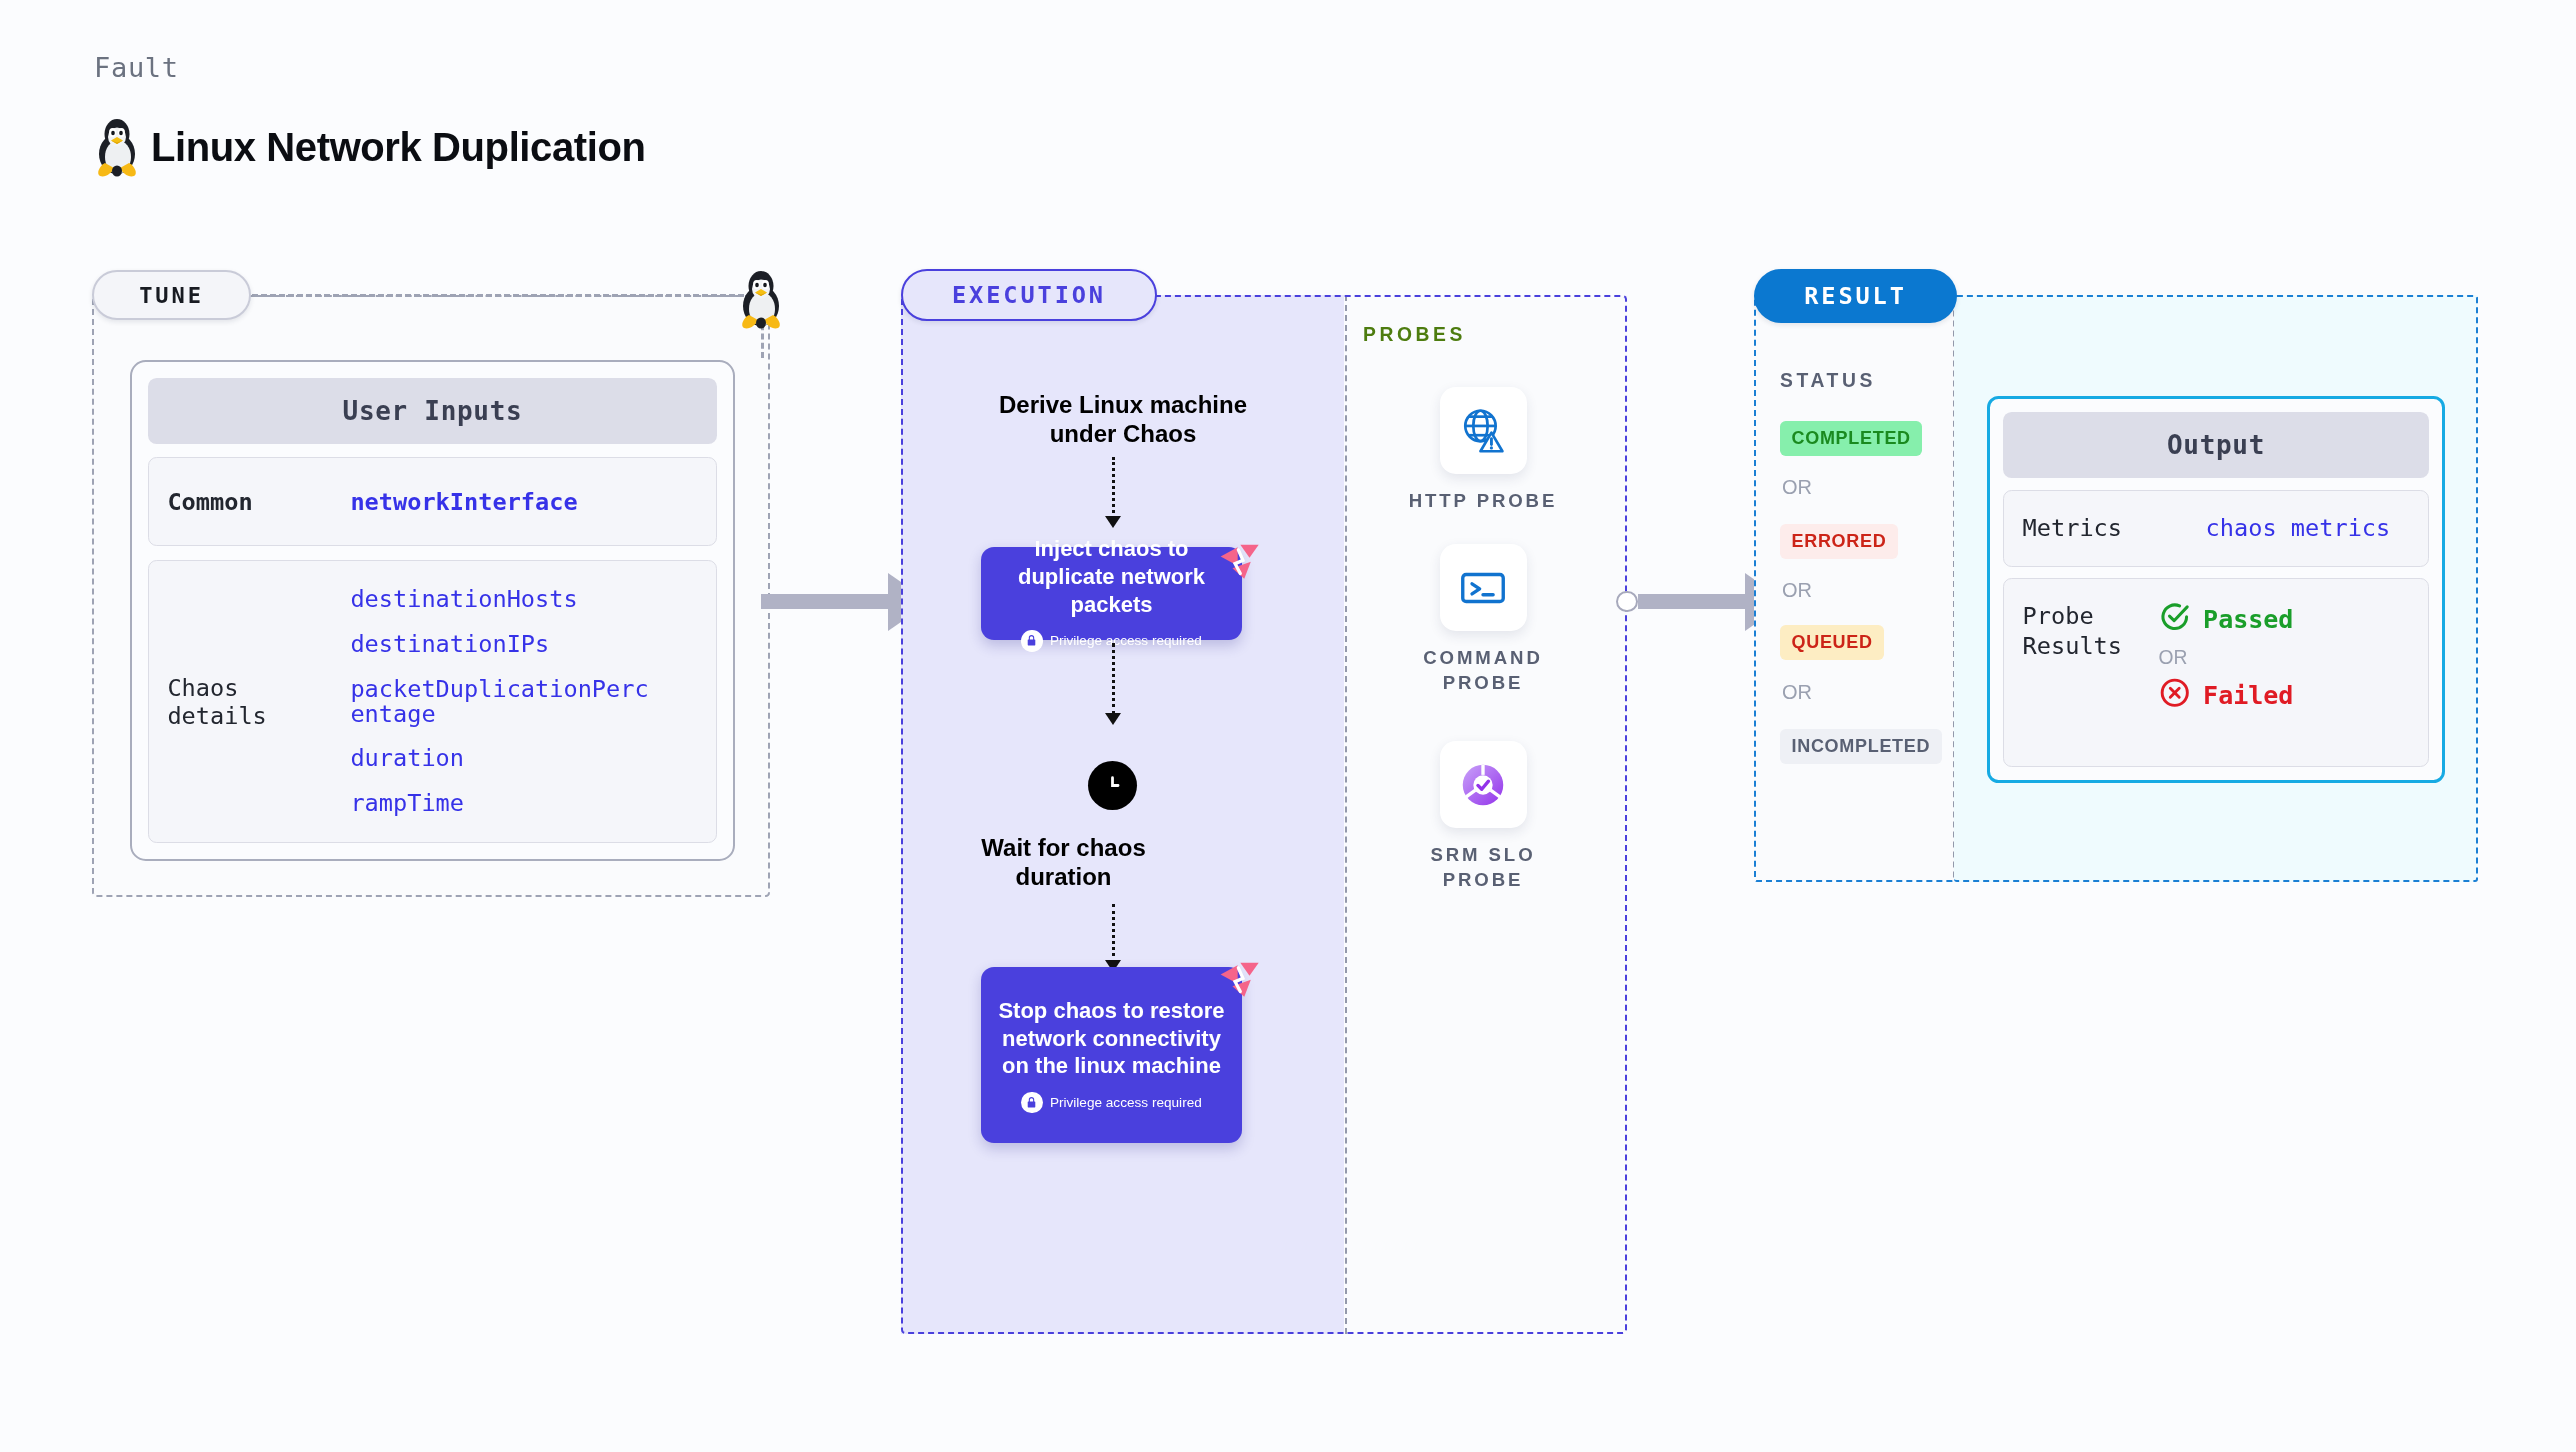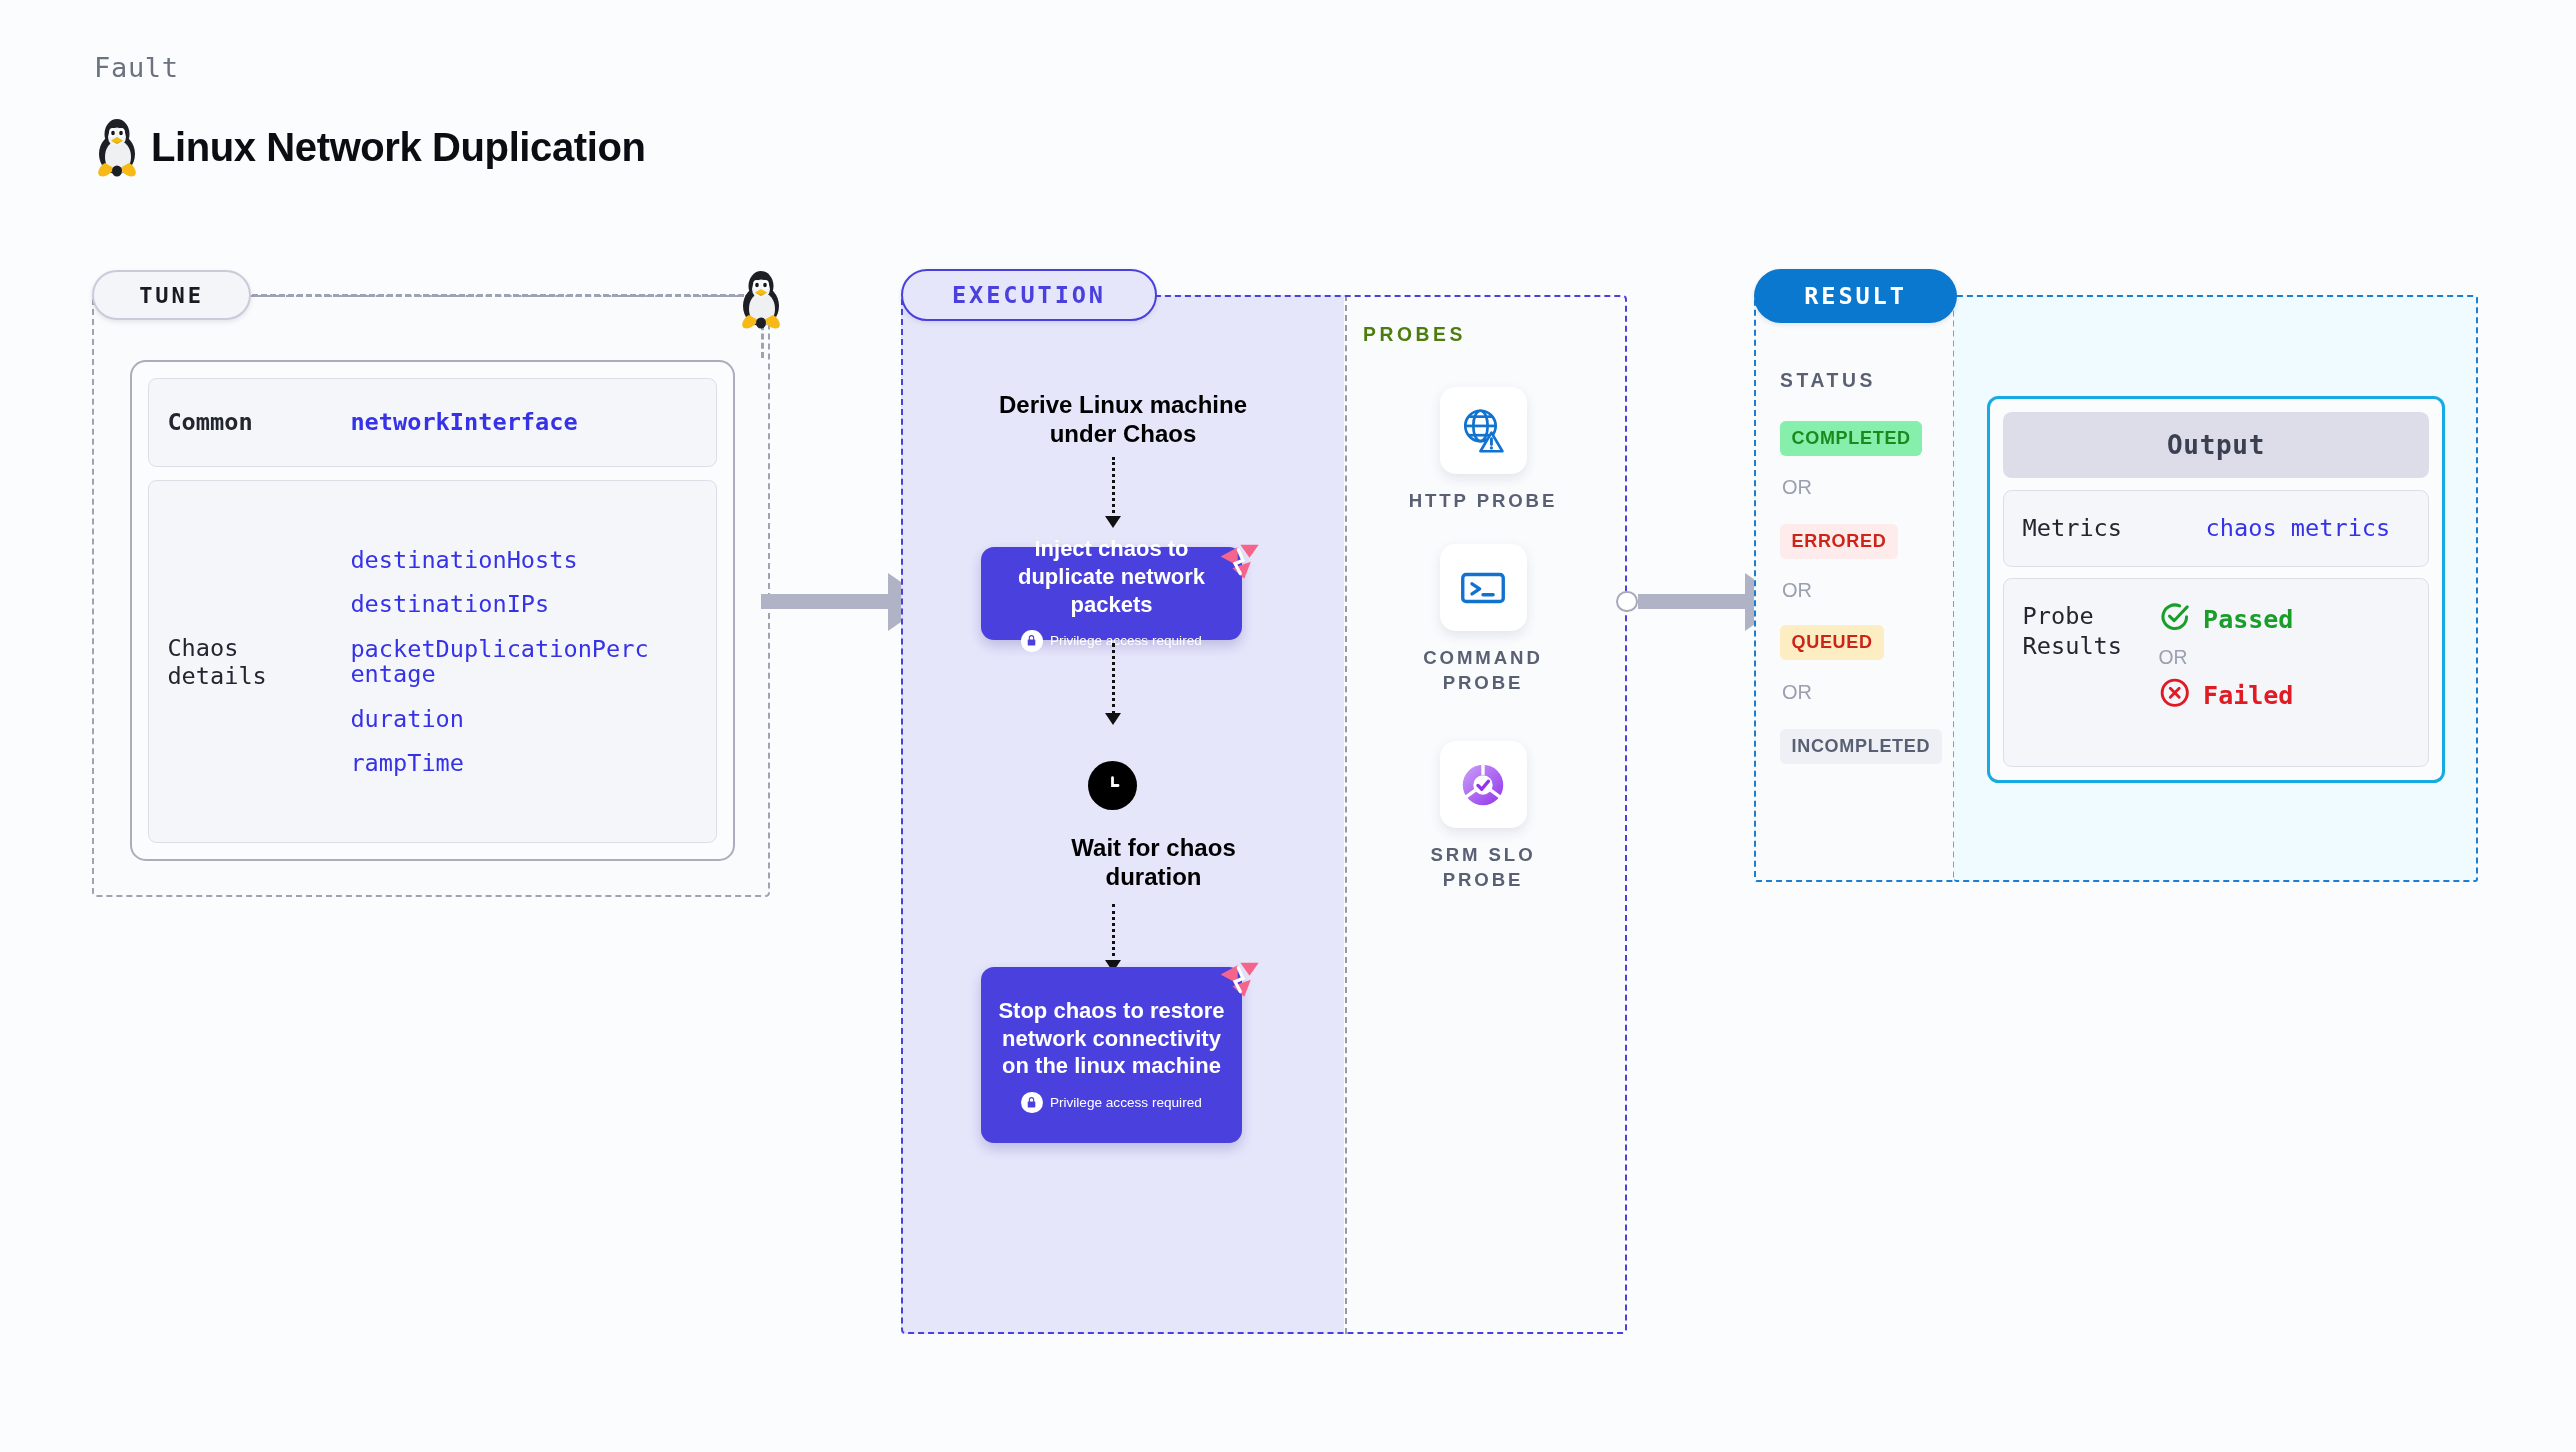--- a/index.html
+++ b/index.html
@@ -238,20 +238,21 @@
       <ellipse cx="58" cy="36" rx="3.6" ry="4.6" fill="#15181d"></ellipse>
       <path d="M50 44 L38 51 L50 58 L62 51 Z" fill="#f5bf12"></path>
       <path d="M38 51 L50 55 L62 51 L50 58 Z" fill="#e0a408"></path>
       <path d="M26 96 C14 102 8 118 16 122 C26 126 40 116 44 106 Z" fill="#f7b915"></path>
       <path d="M74 96 C86 102 92 118 84 122 C74 126 60 116 56 106 Z" fill="#f7b915"></path>
       <ellipse cx="50" cy="112" rx="10" ry="11" fill="#1c1f26"></ellipse>
     </svg>
   </div>
 
   <div class="tune-card">
+    <div class="ui-header">User Inputs</div>
     <div class="ui-row" id="row-common">
       <span class="lbl">Common</span>
       <span class="vals">
         <span class="val">networkInterface</span>
       </span>
     </div>
     <div class="ui-row" id="row-chaos">
       <span class="lbl">Chaos details</span>
       <span class="vals">
         <span class="val">destinationHosts</span>
@@ -301,21 +302,21 @@
 
   <div class="dotline" style="left:1112px; top:643px; height:72px;"></div>
   <div class="dot-arrow" style="left:1105px; top:713px;"></div>
 
   <div class="clock" style="left:1088px; top:761px;">
     <svg width="29" height="29" viewBox="0 0 24 24">
       <circle cx="12" cy="12" r="11" fill="#000"></circle>
       <path d="M12 5.5 V12 H16.6" stroke="#fff" stroke-width="2.3" fill="none" stroke-linecap="round"></path>
     </svg>
   </div>
-  <div class="flow-text" style="left:1030px; top:833px; width:247px;">Wait for chaos duration</div>
+  <div class="flow-text" style="left:940px; top:833px; width:247px;">Wait for chaos duration</div>
   <div class="dotline" style="left:1112px; top:904px; height:59px;"></div>
   <div class="dot-arrow" style="left:1105px; top:960px;"></div>
 
   <div class="chaos-box" style="left:981px; top:967px; width:261px; height:176px;">
     <div class="t">Stop chaos to restore network connectivity on the linux machine</div>
     <div class="priv">
       <span class="lock-badge">
         <svg width="13" height="13" viewBox="0 0 24 24" fill="#4a40dd">
           <path d="M12 2a5 5 0 0 0-5 5v3H6a1 1 0 0 0-1 1v9a1 1 0 0 0 1 1h12a1 1 0 0 0 1-1v-9a1 1 0 0 0-1-1h-1V7a5 5 0 0 0-5-5zm-3 8V7a3 3 0 0 1 6 0v3H9z"></path>
         </svg>

